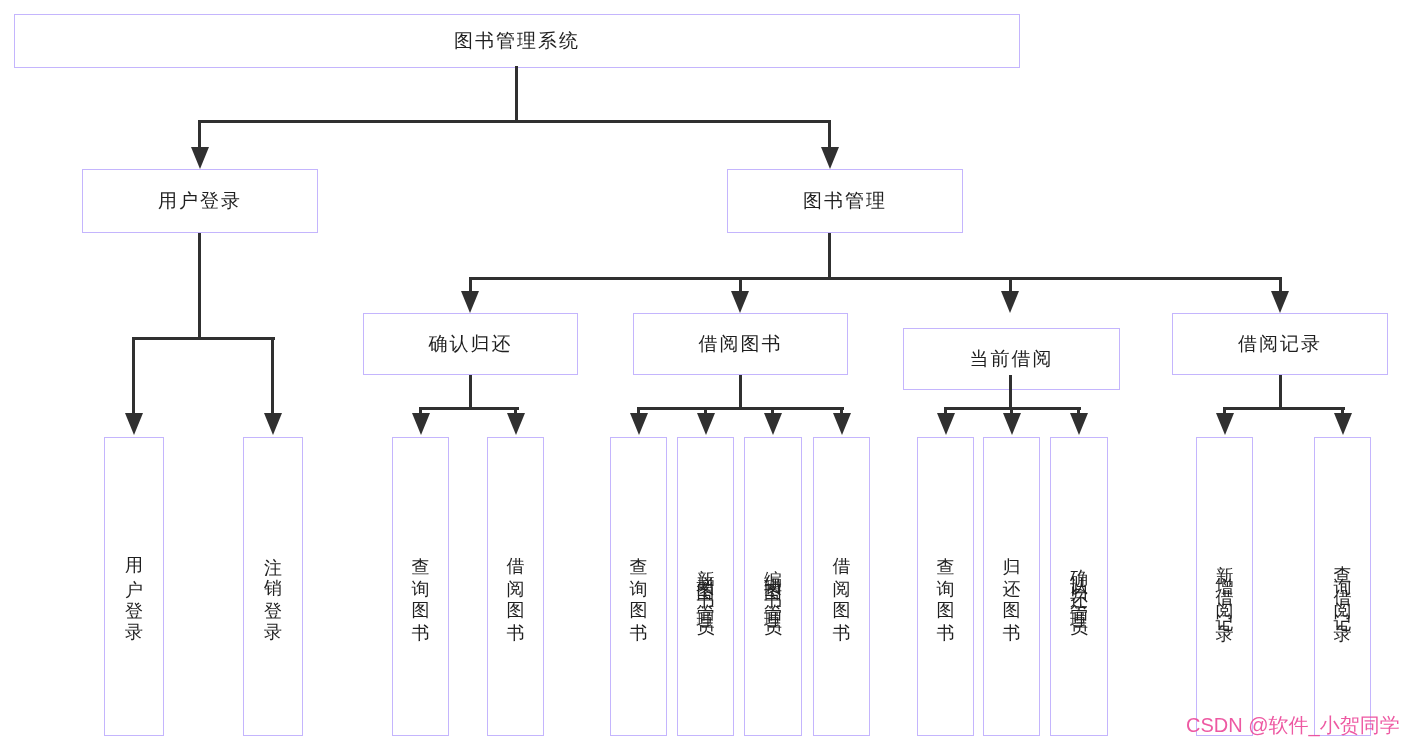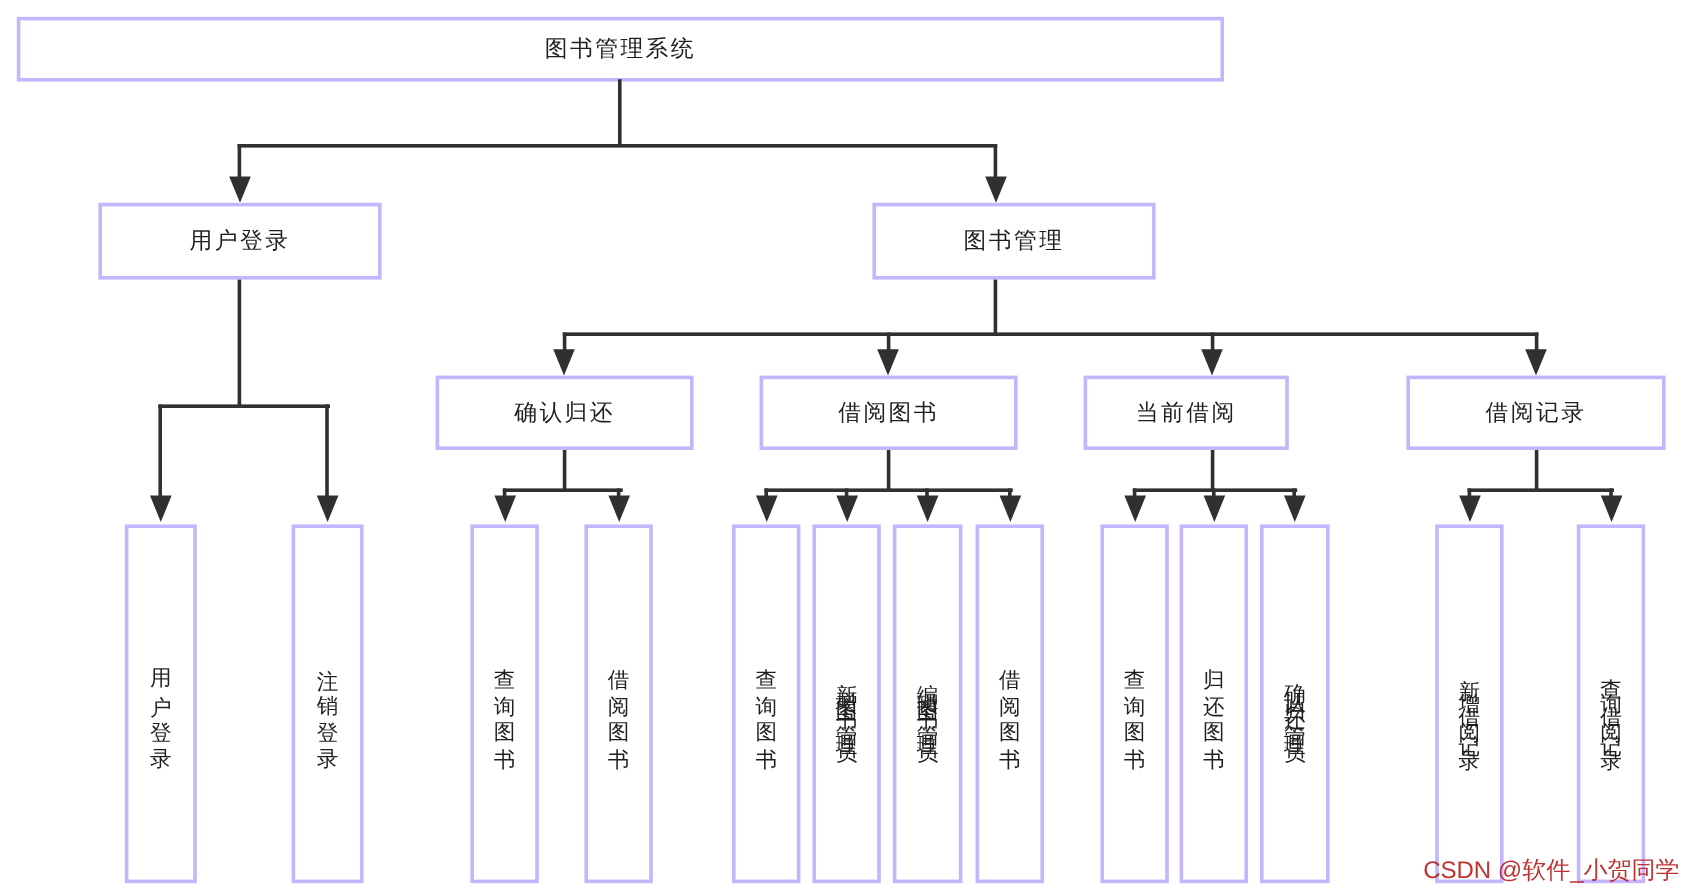--- a/index.html
+++ b/index.html
@@ -7,21 +7,21 @@
   .canvas{
     position:relative;
     width:1405px;height:747px;
     background:#ffffff;
     overflow:hidden;
     font-family:"Liberation Sans", sans-serif;
   }
   .node{
     position:absolute;
     box-sizing:border-box;
-    border:3px solid #c4b5fd;
+    border:1px solid #c4b5fd;
     background:#ffffff;
     display:flex;
     align-items:center;
     justify-content:center;
   }
   .hlabel{
     font-size:19px;
     color:#1f1f1f;
     letter-spacing:2px;
     white-space:nowrap;
@@ -44,21 +44,21 @@
     position:absolute;
     width:0;height:0;
     border-left:9px solid transparent;
     border-right:9px solid transparent;
     border-top:22px solid #303030;
   }
   .watermark{
     position:absolute;
     left:1186px;top:712px;
     font-size:20px;
-    color:#b91c1c;
+    color:#ec4899;
     opacity:.9;
     white-space:nowrap;
     z-index:5;
   }
 </style>
 </head>
 <body>
 
 <div class="canvas">
 
@@ -97,21 +97,21 @@
   <div class="arrow" style="left:731px;top:291px"></div>
   <div class="arrow" style="left:1001px;top:291px"></div>
   <div class="arrow" style="left:1271px;top:291px"></div>
 
   <div class="node" style="left:363px;top:313px;width:215px;height:62px">
     <span class="hlabel">确认归还</span>
   </div>
   <div class="node" style="left:633px;top:313px;width:215px;height:62px">
     <span class="hlabel">借阅图书</span>
   </div>
-  <div class="node" style="left:903px;top:313px;width:171px;height:62px">
+  <div class="node" style="left:903px;top:328px;width:217px;height:62px">
     <span class="hlabel">当前借阅</span>
   </div>
   <div class="node" style="left:1172px;top:313px;width:216px;height:62px">
     <span class="hlabel">借阅记录</span>
   </div>
 
   <div class="line" style="left:469px;top:375px;width:3px;height:34px"></div>
   <div class="line" style="left:419px;top:407px;width:100px;height:3px"></div>
   <div class="line" style="left:419px;top:407px;width:3px;height:8px"></div>
   <div class="line" style="left:514px;top:407px;width:3px;height:8px"></div>

